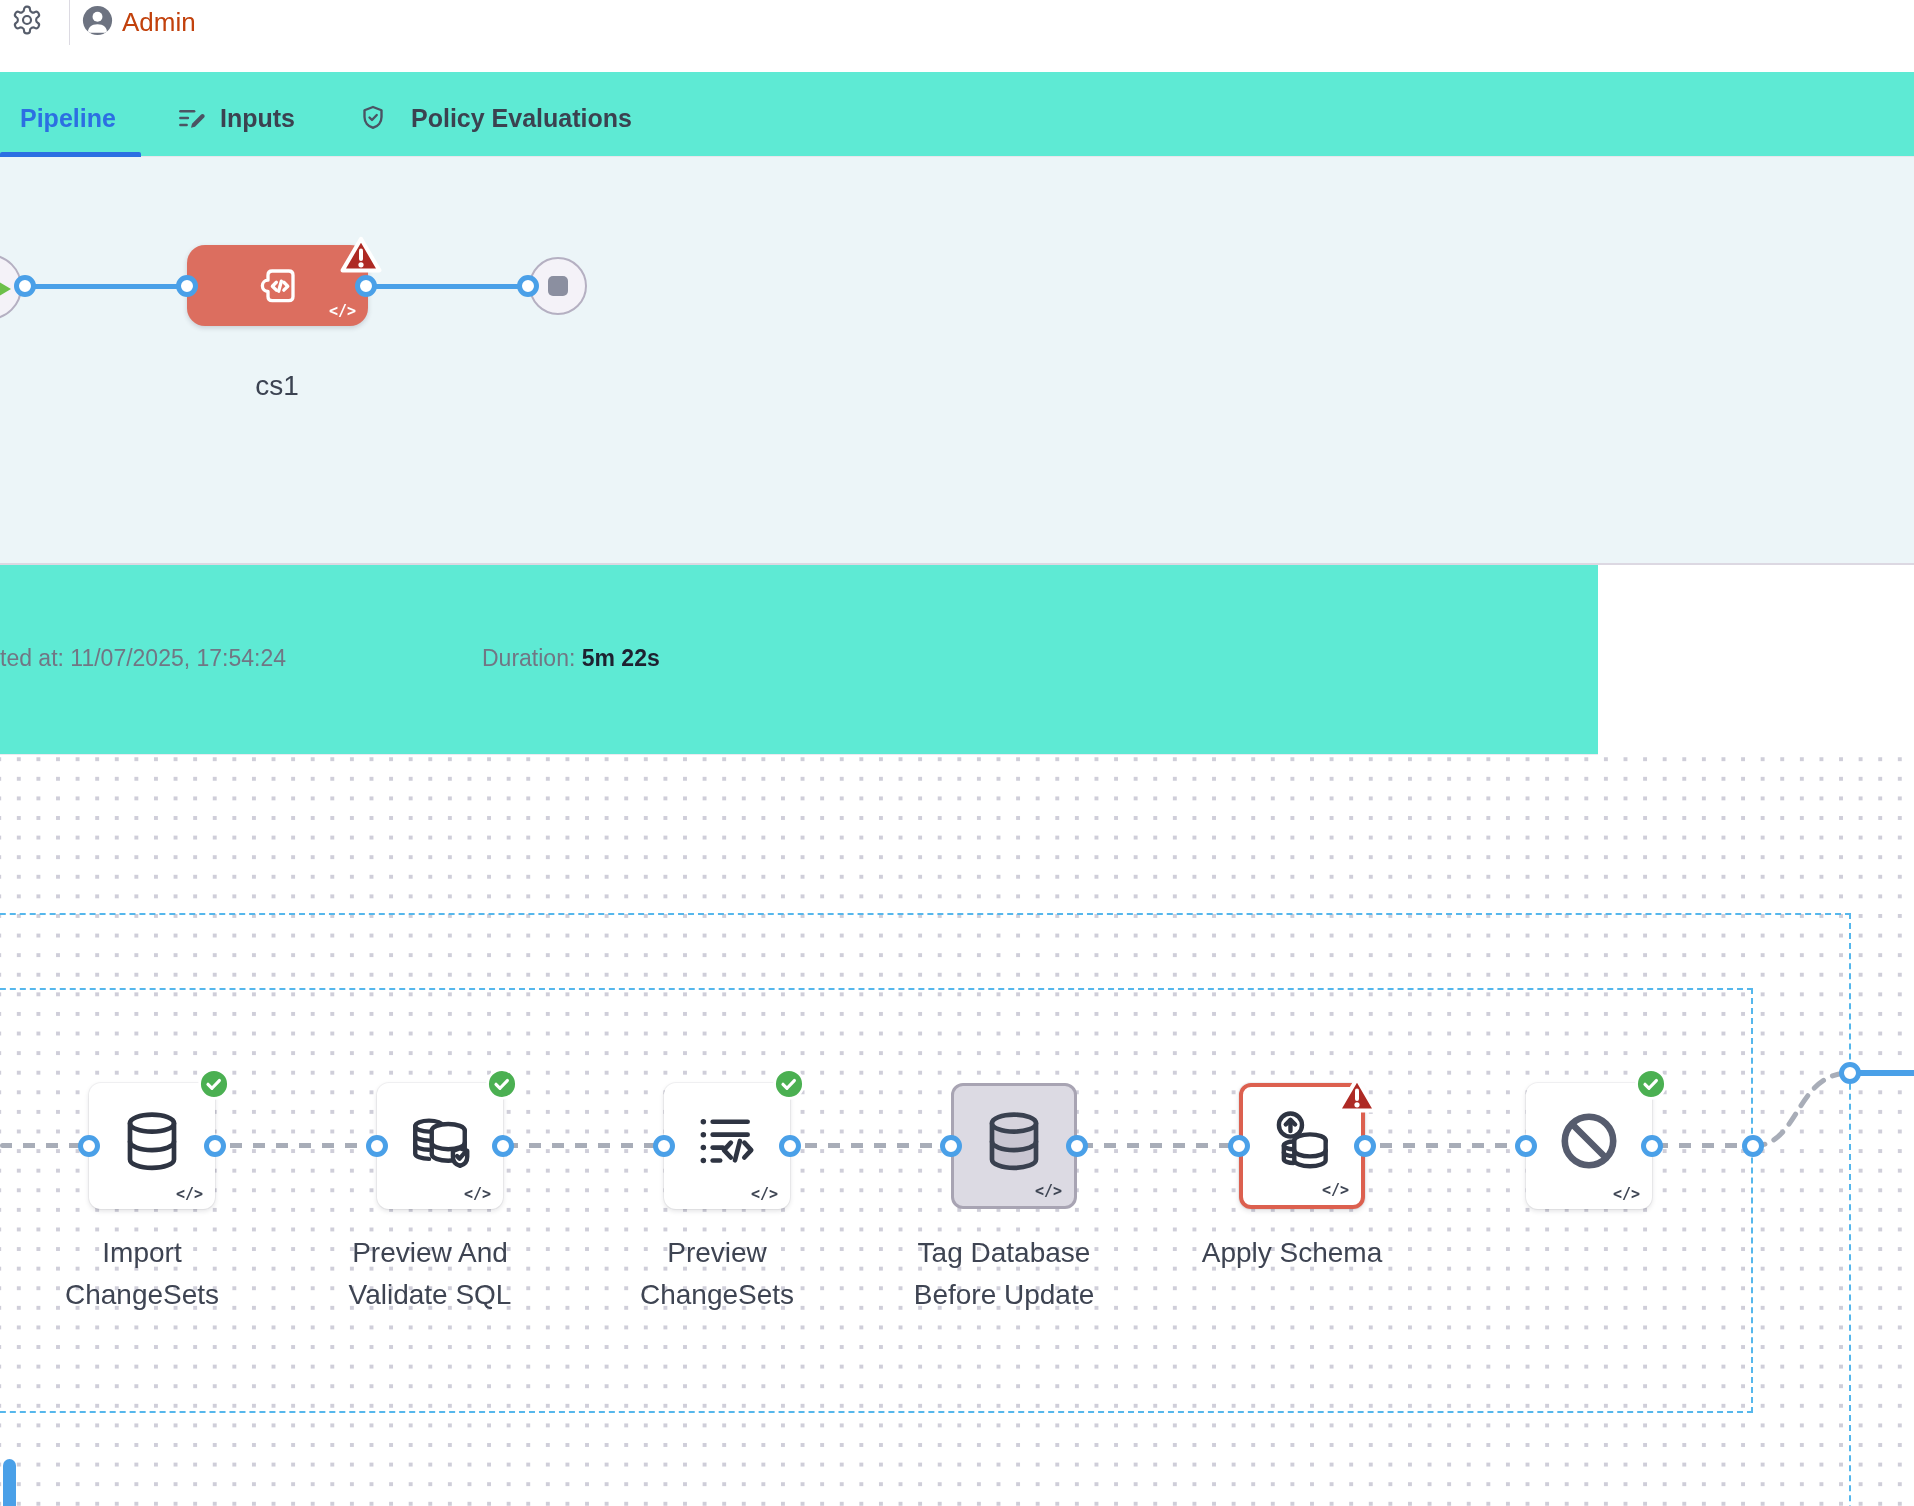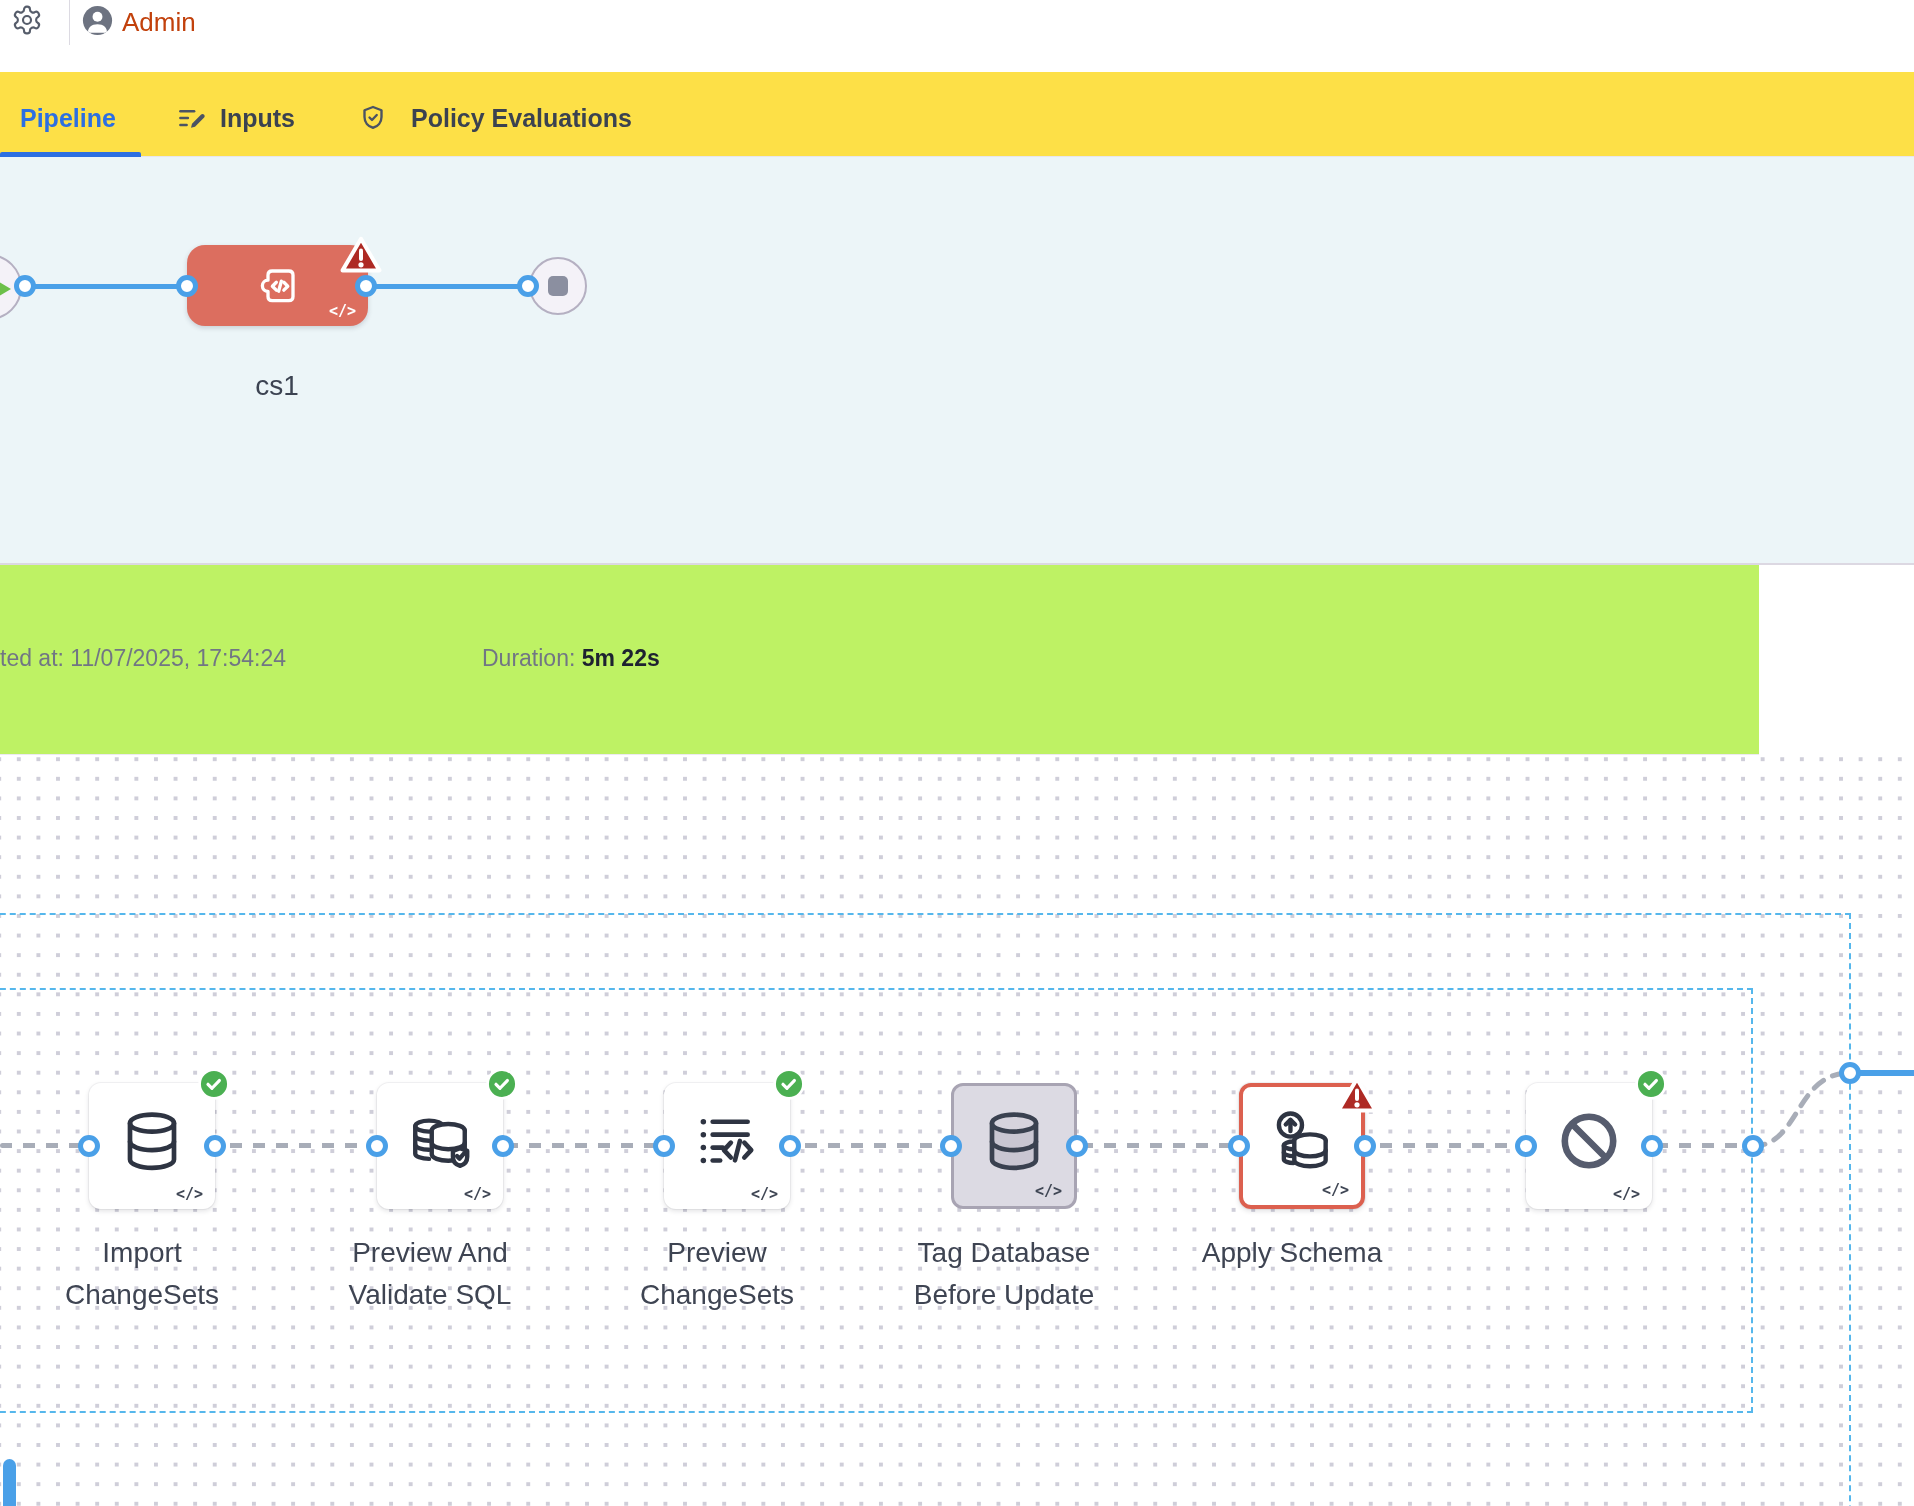--- a/index.html
+++ b/index.html
@@ -7,21 +7,21 @@
   .screen{position:relative;width:1914px;height:1506px;overflow:hidden;background:#fff;}
 
   
   .topbar{position:absolute;left:0;top:0;width:1914px;height:72px;background:#fff;border-bottom:1px solid #e8e6ec;}
   .topbar .gear{position:absolute;left:11px;top:4px;width:32px;height:32px;color:#565d6b;}
   .topbar .vdiv{position:absolute;left:69px;top:0;width:1px;height:45px;background:#dcdae2;}
   .topbar .avatar{position:absolute;left:80px;top:3px;width:35px;height:35px;}
   .topbar .admin{position:absolute;left:122px;top:7px;font-size:26px;color:#c2410c;font-weight:500;}
 
   
-  .tabsbar{position:absolute;left:0;top:72px;width:1914px;height:84px;background:#fde047;border-bottom:1px solid #e8e6ec;}
+  .tabsbar{position:absolute;left:0;top:72px;width:1914px;height:84px;background:#5eead4;border-bottom:1px solid #e8e6ec;}
   .tab-label{position:absolute;top:32px;font-size:25px;font-weight:700;color:#3b4250;}
   .tab-pipeline{color:#2c6fe2;left:20px;}
   .tab-underline{position:absolute;left:0;bottom:-1px;width:141px;height:5px;background:#2c6fe2;border-radius:2px 2px 0 0;}
   .tab-icon{position:absolute;top:31px;width:30px;height:30px;color:#4b5363;}
 
   
   .overview{position:absolute;left:0;top:157px;width:1914px;height:406px;background:#ecf5f8;}
   .edge{position:absolute;height:5px;background:#4aa0e8;border-radius:3px;}
   .port{position:absolute;width:12px;height:12px;background:#fff;border:5px solid #4aa0e8;border-radius:50%;}
   .round-node{position:absolute;background:#f4f2f8;border:2px solid #b5b0c2;border-radius:50%;box-sizing:border-box;}
@@ -29,21 +29,21 @@
   .stop-square{position:absolute;left:17px;top:17px;width:20px;height:20px;background:#8b8fa0;border-radius:5px;}
   .cs1-node{position:absolute;left:187px;top:88px;width:181px;height:81px;background:#dc6e5f;border-radius:18px;box-shadow:0 2px 5px rgba(40,40,60,.18);}
   .cs1-icon{position:absolute;left:50%;top:50%;transform:translate(-50%,-50%);width:50px;height:50px;color:#fff;}
   .code-glyph{position:absolute;right:12px;bottom:6px;font-family:"DejaVu Sans Mono",monospace;font-weight:bold;font-size:15px;color:#3f4654;}
   .code-glyph.white{color:#fff;}
   .cs1-label{position:absolute;left:227px;top:213px;width:100px;text-align:center;font-size:28px;color:#3c4352;}
   .badge-warn{position:absolute;width:44px;height:40px;}
 
   
   .hdiv{position:absolute;left:0;top:563px;width:1914px;height:2px;background:#dcd8e2;}
-  .statusbar{position:absolute;left:0;top:565px;width:1759px;height:190px;background:#bef264;border-bottom:1px solid #eceaf0;box-sizing:border-box;}
+  .statusbar{position:absolute;left:0;top:565px;width:1598px;height:190px;background:#5eead4;border-bottom:1px solid #eceaf0;box-sizing:border-box;}
   .status-started{position:absolute;left:0px;top:80px;font-size:23px;color:#717684;white-space:nowrap;}
   .status-duration{position:absolute;left:482px;top:80px;font-size:23px;color:#717684;white-space:nowrap;}
   .status-duration b{color:#1d2230;font-weight:700;}
 
   
   .canvas{position:absolute;left:0;top:755px;width:1914px;height:751px;background:#fff;
     background-image:radial-gradient(circle,#cfced9 2.2px,transparent 2.4px);
     background-size:19.6px 19.6px;background-position:9px 14px;}
   .dashed-rect{position:absolute;border:2px dashed #56b7ec;box-sizing:border-box;}
   .rect-outer{left:-80px;top:158px;width:1931px;height:1000px;}

